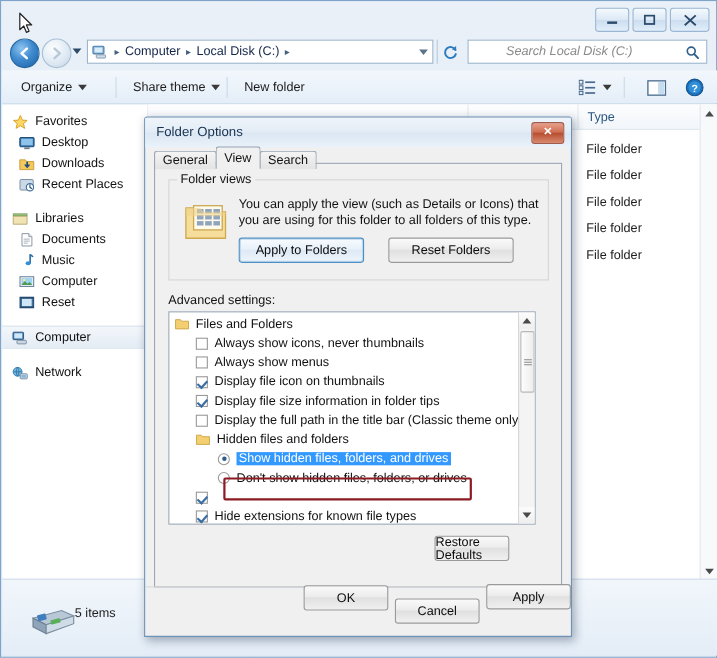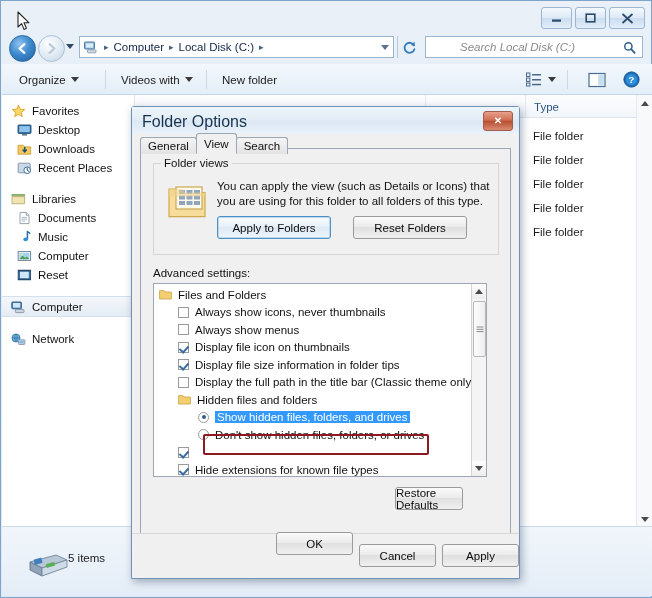--- a/index.html
+++ b/index.html
@@ -184,21 +184,21 @@
     border-radius:3px 3px 0 0;
     box-shadow:2px 3px 9px rgba(20,40,70,.35);
     box-sizing:border-box;
   }
   .dlg-titlebar{
     position:absolute;left:0;top:0;width:387px;height:27px;
     background:linear-gradient(180deg,#eef4fa 0%,#e3ecf6 48%,#dbe7f3 52%,#eaf2fa 100%);
     box-sizing:border-box;
   }
   .dlg-title{
-    position:absolute;left:10px;top:6px;font-size:16px;color:#16324f;text-align:center;
+    position:absolute;left:10px;top:6px;font-size:12px;color:#16324f;text-align:center;
   }
   .dlg-close{
     position:absolute;right:6px;top:4px;width:28px;height:18px;
     border:1px solid #a05c4e;border-radius:3px;
     background:linear-gradient(180deg,#e8a08c 0%,#cf6e52 45%,#b84f32 52%,#d98b70 100%);
     display:flex;align-items:center;justify-content:center;
     color:#ffffff;font-size:10px;font-weight:bold;line-height:1;
   }
   .dlg-body{
     position:absolute;left:8px;top:41px;width:371px;height:386px;
@@ -376,21 +376,21 @@
     </div>
   </div>
 
   <div class="toolbar">
     <div class="tb-item" style="left:8px;">
       <span>Organize</span>
       <span class="tb-caret"></span>
     </div>
     <div class="tb-sep" style="left:103px;"></div>
     <div class="tb-item" style="left:110px;">
-      <span>Videos with</span>
+      <span>Share theme</span>
       <span class="tb-caret"></span>
     </div>
     <div class="tb-sep" style="left:204px;"></div>
     <div class="tb-item" style="left:211px;">
       <span>New folder</span>
     </div>
 
     <div class="tb-right" style="right:96px;">
       <svg width="16" height="15" viewBox="0 0 16 15">
         <rect x="0.5" y="1" width="3.4" height="3.4" fill="none" stroke="#49688a" stroke-width="1"></rect>
@@ -690,14 +690,14 @@
 
     <div class="annot" style="left:62px;top:285px;width:222px;height:17px;"></div>
 
     <div class="btn" style="position:absolute;left:254px;top:338px;width:68px;height:23px;">Restore Defaults</div>
   </div>
 
   <div class="dlg-footer-sep"></div>
 
   <div class="btn" style="position:absolute;left:144px;top:425px;width:77px;height:23px;">OK</div>
   <div class="btn" style="position:absolute;left:227px;top:437px;width:77px;height:23px;">Cancel</div>
-  <div class="btn" style="position:absolute;left:310px;top:437px;width:77px;height:23px;">Apply</div>
+  <div class="btn" style="position:absolute;left:310px;top:424px;width:77px;height:23px;">Apply</div>
 </div>
 
 </body></html>

